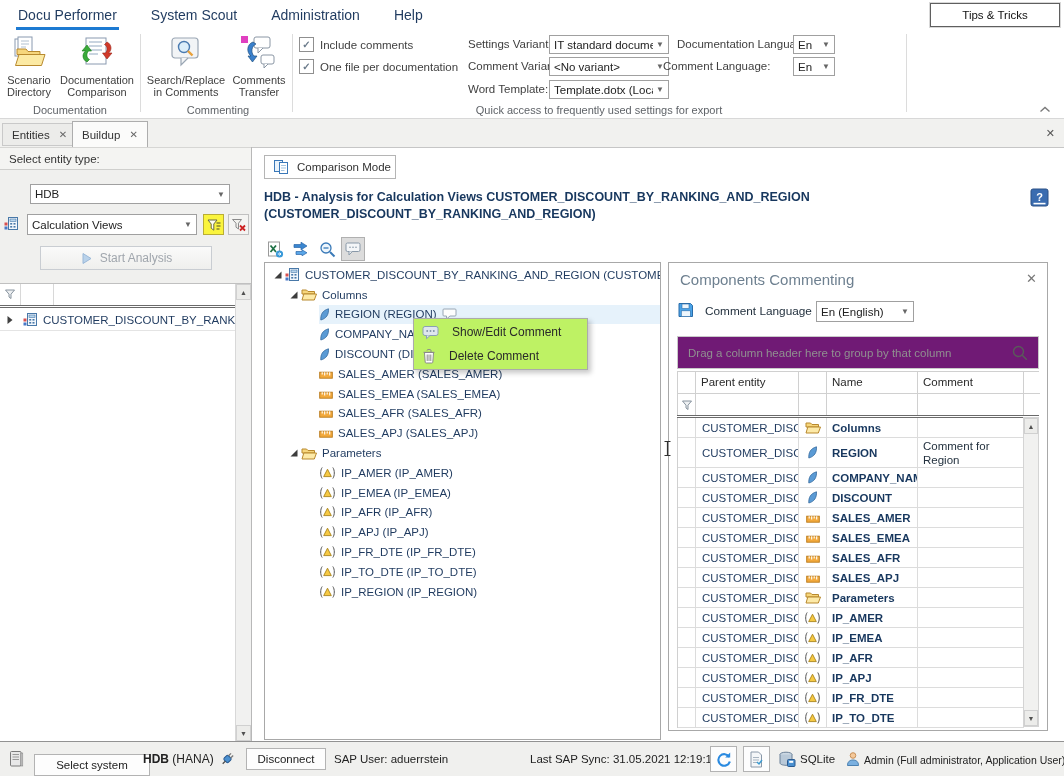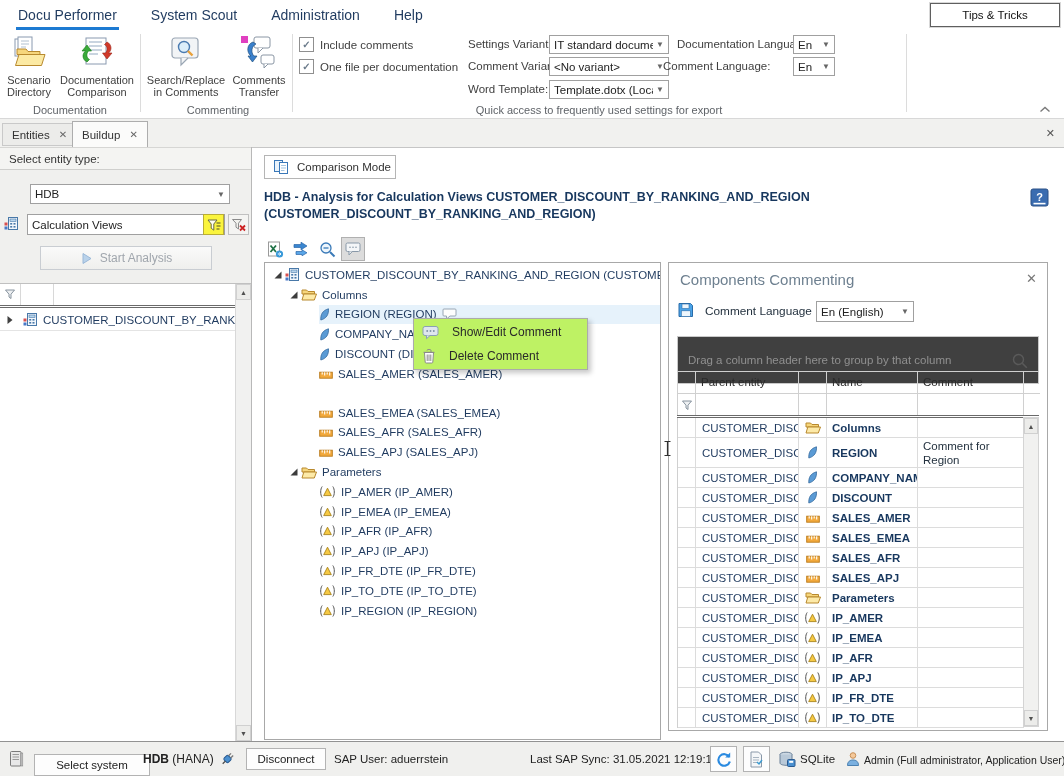--- a/index.html
+++ b/index.html
@@ -80,21 +80,21 @@
   .ctx{position:absolute;left:413px;top:318px;width:173px;background:#bef264;border:1px solid #ababab;
        box-shadow:3px 3px 5px rgba(0,0,0,0.22);z-index:20;padding:1px 0}
   .ctx-item{height:24px;display:flex;align-items:center;gap:13px;padding-left:8px;font-size:12px;color:#2a2a2a}
 
   
   .rpanel{position:absolute;left:668px;top:262px;width:380px;height:469px;border:1px solid #a8a8a8;
           background:#fff;box-sizing:border-box}
   .rp-title{position:absolute;left:11px;top:8px;font-size:15px;color:#6e8090}
   .rp-x{position:absolute;right:10px;top:8px;font-size:13px;color:#777}
   .rp-langlabel{position:absolute;left:36px;top:41px;font-size:11.8px;color:#24323f}
-  .rp-groupbar{position:absolute;left:8px;top:73px;width:362px;height:48px;background:#404040;
+  .rp-groupbar{position:absolute;left:8px;top:73px;width:362px;height:33px;background:#701a75;
                border:1px solid #c9c9c9;box-sizing:border-box;display:flex;align-items:center;padding:0 10px}
   .rp-grouphint{color:#909090;font-size:11.5px;flex:1}
   .cc-table{position:absolute;left:8px;top:108px;width:362px}
   .cc-head,.cc-filter{display:grid;grid-template-columns:18px 103px 28px 91px 106px 16px;border-left:1px solid #d0d0d0}
   .cc-head{border-top:1px solid #d0d0d0}
   .hcell{border-right:1px solid #d0d0d0;border-bottom:1px solid #d0d0d0;padding:4px 5px 3px;color:#2a2a2a;
          box-sizing:border-box;height:22px;white-space:nowrap;overflow:hidden}
   .fcell{border-right:1px solid #d0d0d0;height:21px;box-sizing:border-box;display:flex;align-items:center;justify-content:center}
   .crow{display:grid;grid-template-columns:18px 103px 28px 91px 106px;border-left:1px solid #d0d0d0;height:20px}
   .crow.tall{height:30px}
@@ -248,21 +248,21 @@
         <rect x="4.5" y="1.5" width="9" height="12" fill="#f2f7fc" stroke="#4878a8"></rect>
         <rect x="6" y="3" width="6" height="2.5" fill="#b8d4ec" stroke="#4878a8" stroke-width="0.6"></rect>
         <rect x="6.2" y="7" width="2" height="1.6" fill="#4878a8"></rect>
         <rect x="9.5" y="7" width="2" height="1.6" fill="#4878a8"></rect>
         <rect x="6.2" y="10" width="2" height="1.6" fill="#4878a8"></rect>
         <rect x="9.5" y="10" width="2" height="1.6" fill="#4878a8"></rect>
         <rect x="0.5" y="6.5" width="3" height="3" fill="#d85050"></rect>
         <rect x="0.5" y="10.5" width="3" height="3" fill="#4878c8"></rect>
       </svg>
     </span>
-  <div class="select" style="left:27px;top:67px;width:198px;height:21px">
+  <div class="select" style="left:27px;top:67px;width:170px;height:21px">
     <span class="val">Calculation Views</span>
       <span class="arr">▼</span>
   </div>
   <div class="smallbtn" style="left:203px;top:67px;width:21px;height:21px;background:#faf43d;border:1px solid #b9ad35">
     <span class="ic">
         <svg width="15" height="14" viewBox="0 0 15 14">
           <path d="M2 2 H11 L7.8 6 V12.2 L5.2 10.2 V6 Z" fill="#fdfdf2" stroke="#6a6a40"></path>
           <path d="M10.5 5 h4 M10.5 8 h4 M10.5 11 h3" stroke="#4a4a2a" stroke-width="1.2"></path>
         </svg>
       </span>
@@ -466,21 +466,21 @@
         <span class="trow-c">
           <span class="ic">
             <svg width="14" height="10" viewBox="0 0 14 10">
               <rect x="0.7" y="3.2" width="12.6" height="6" fill="#f2a93c" stroke="#b87818" stroke-width="0.9"></rect>
               <path d="M3.2 3.2 v2.2 M5.7 3.2 v3.2 M8.2 3.2 v2.2 M10.7 3.2 v3.2" stroke="#fff" stroke-width="1.1" fill="none"></path>
             </svg>
           </span>
           <span>SALES_AMER (SALES_AMER)</span>
         </span>
       </div>
-      <div class="trow" style="padding-left: 54px; margin-top: 19px;">
+      <div class="trow" style="padding-left: 54px;">
         <span class="trow-c">
           <span class="ic">
             <svg width="14" height="10" viewBox="0 0 14 10">
               <rect x="0.7" y="3.2" width="12.6" height="6" fill="#f2a93c" stroke="#b87818" stroke-width="0.9"></rect>
               <path d="M3.2 3.2 v2.2 M5.7 3.2 v3.2 M8.2 3.2 v2.2 M10.7 3.2 v3.2" stroke="#fff" stroke-width="1.1" fill="none"></path>
             </svg>
           </span>
           <span>SALES_EMEA (SALES_EMEA)</span>
         </span>
       </div>

